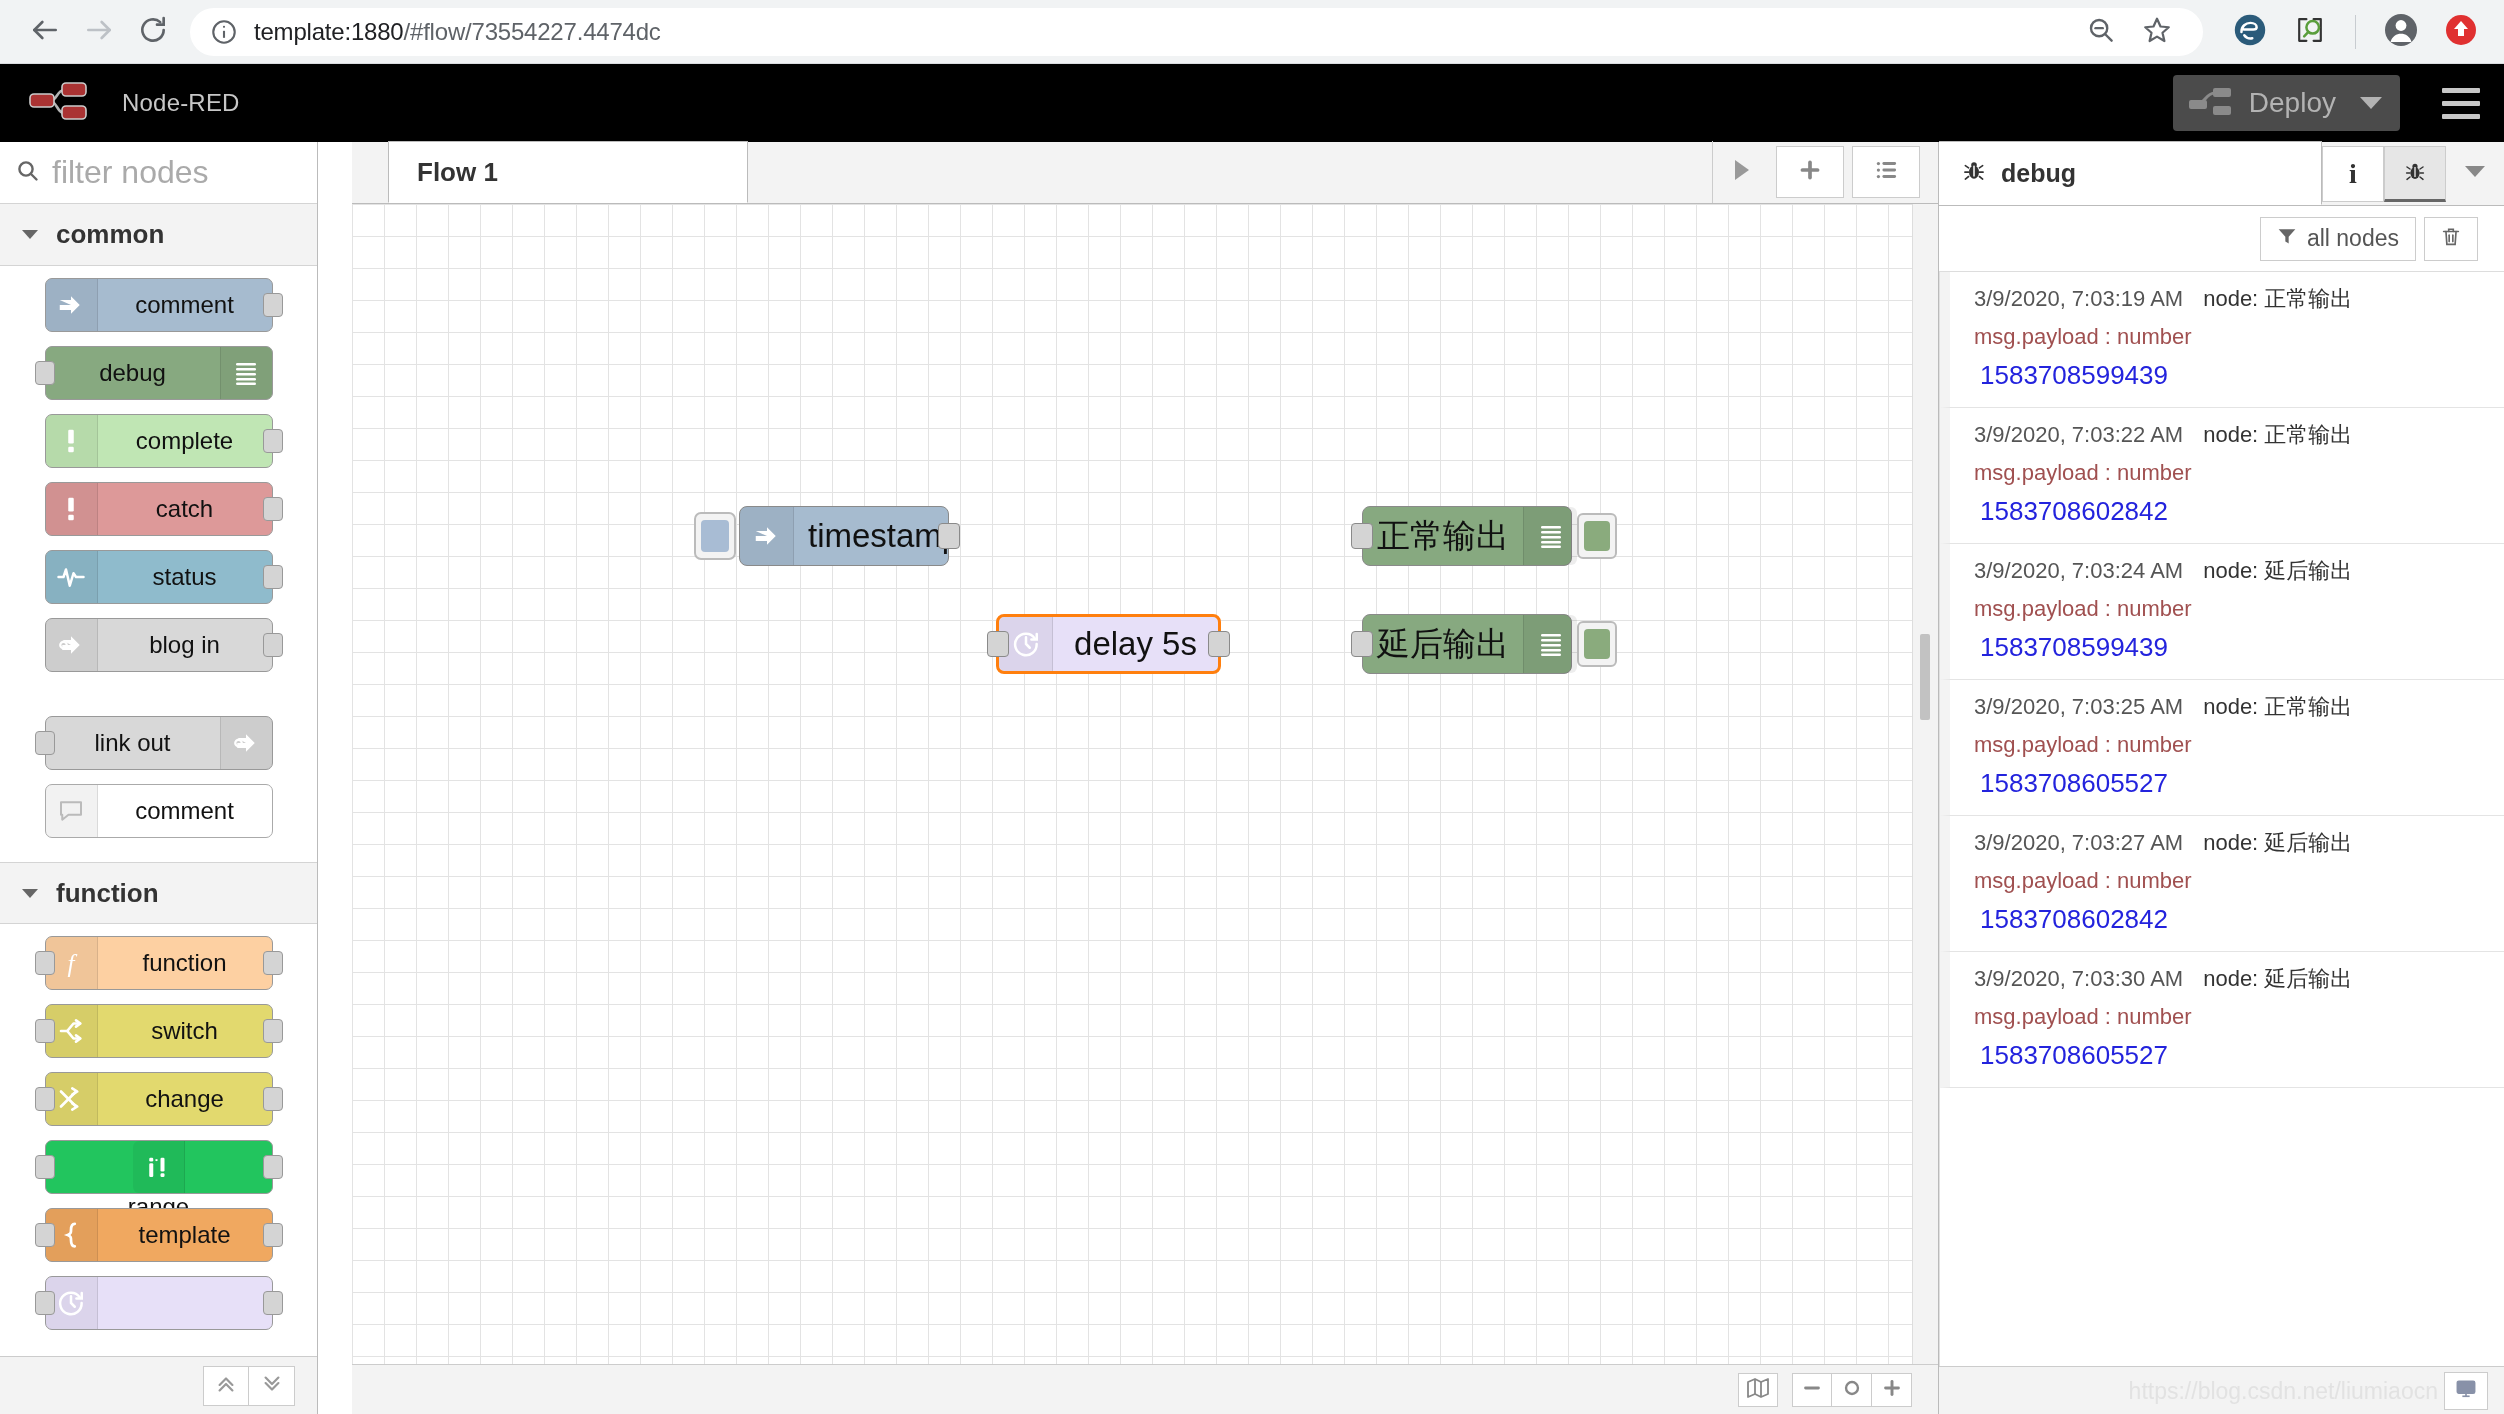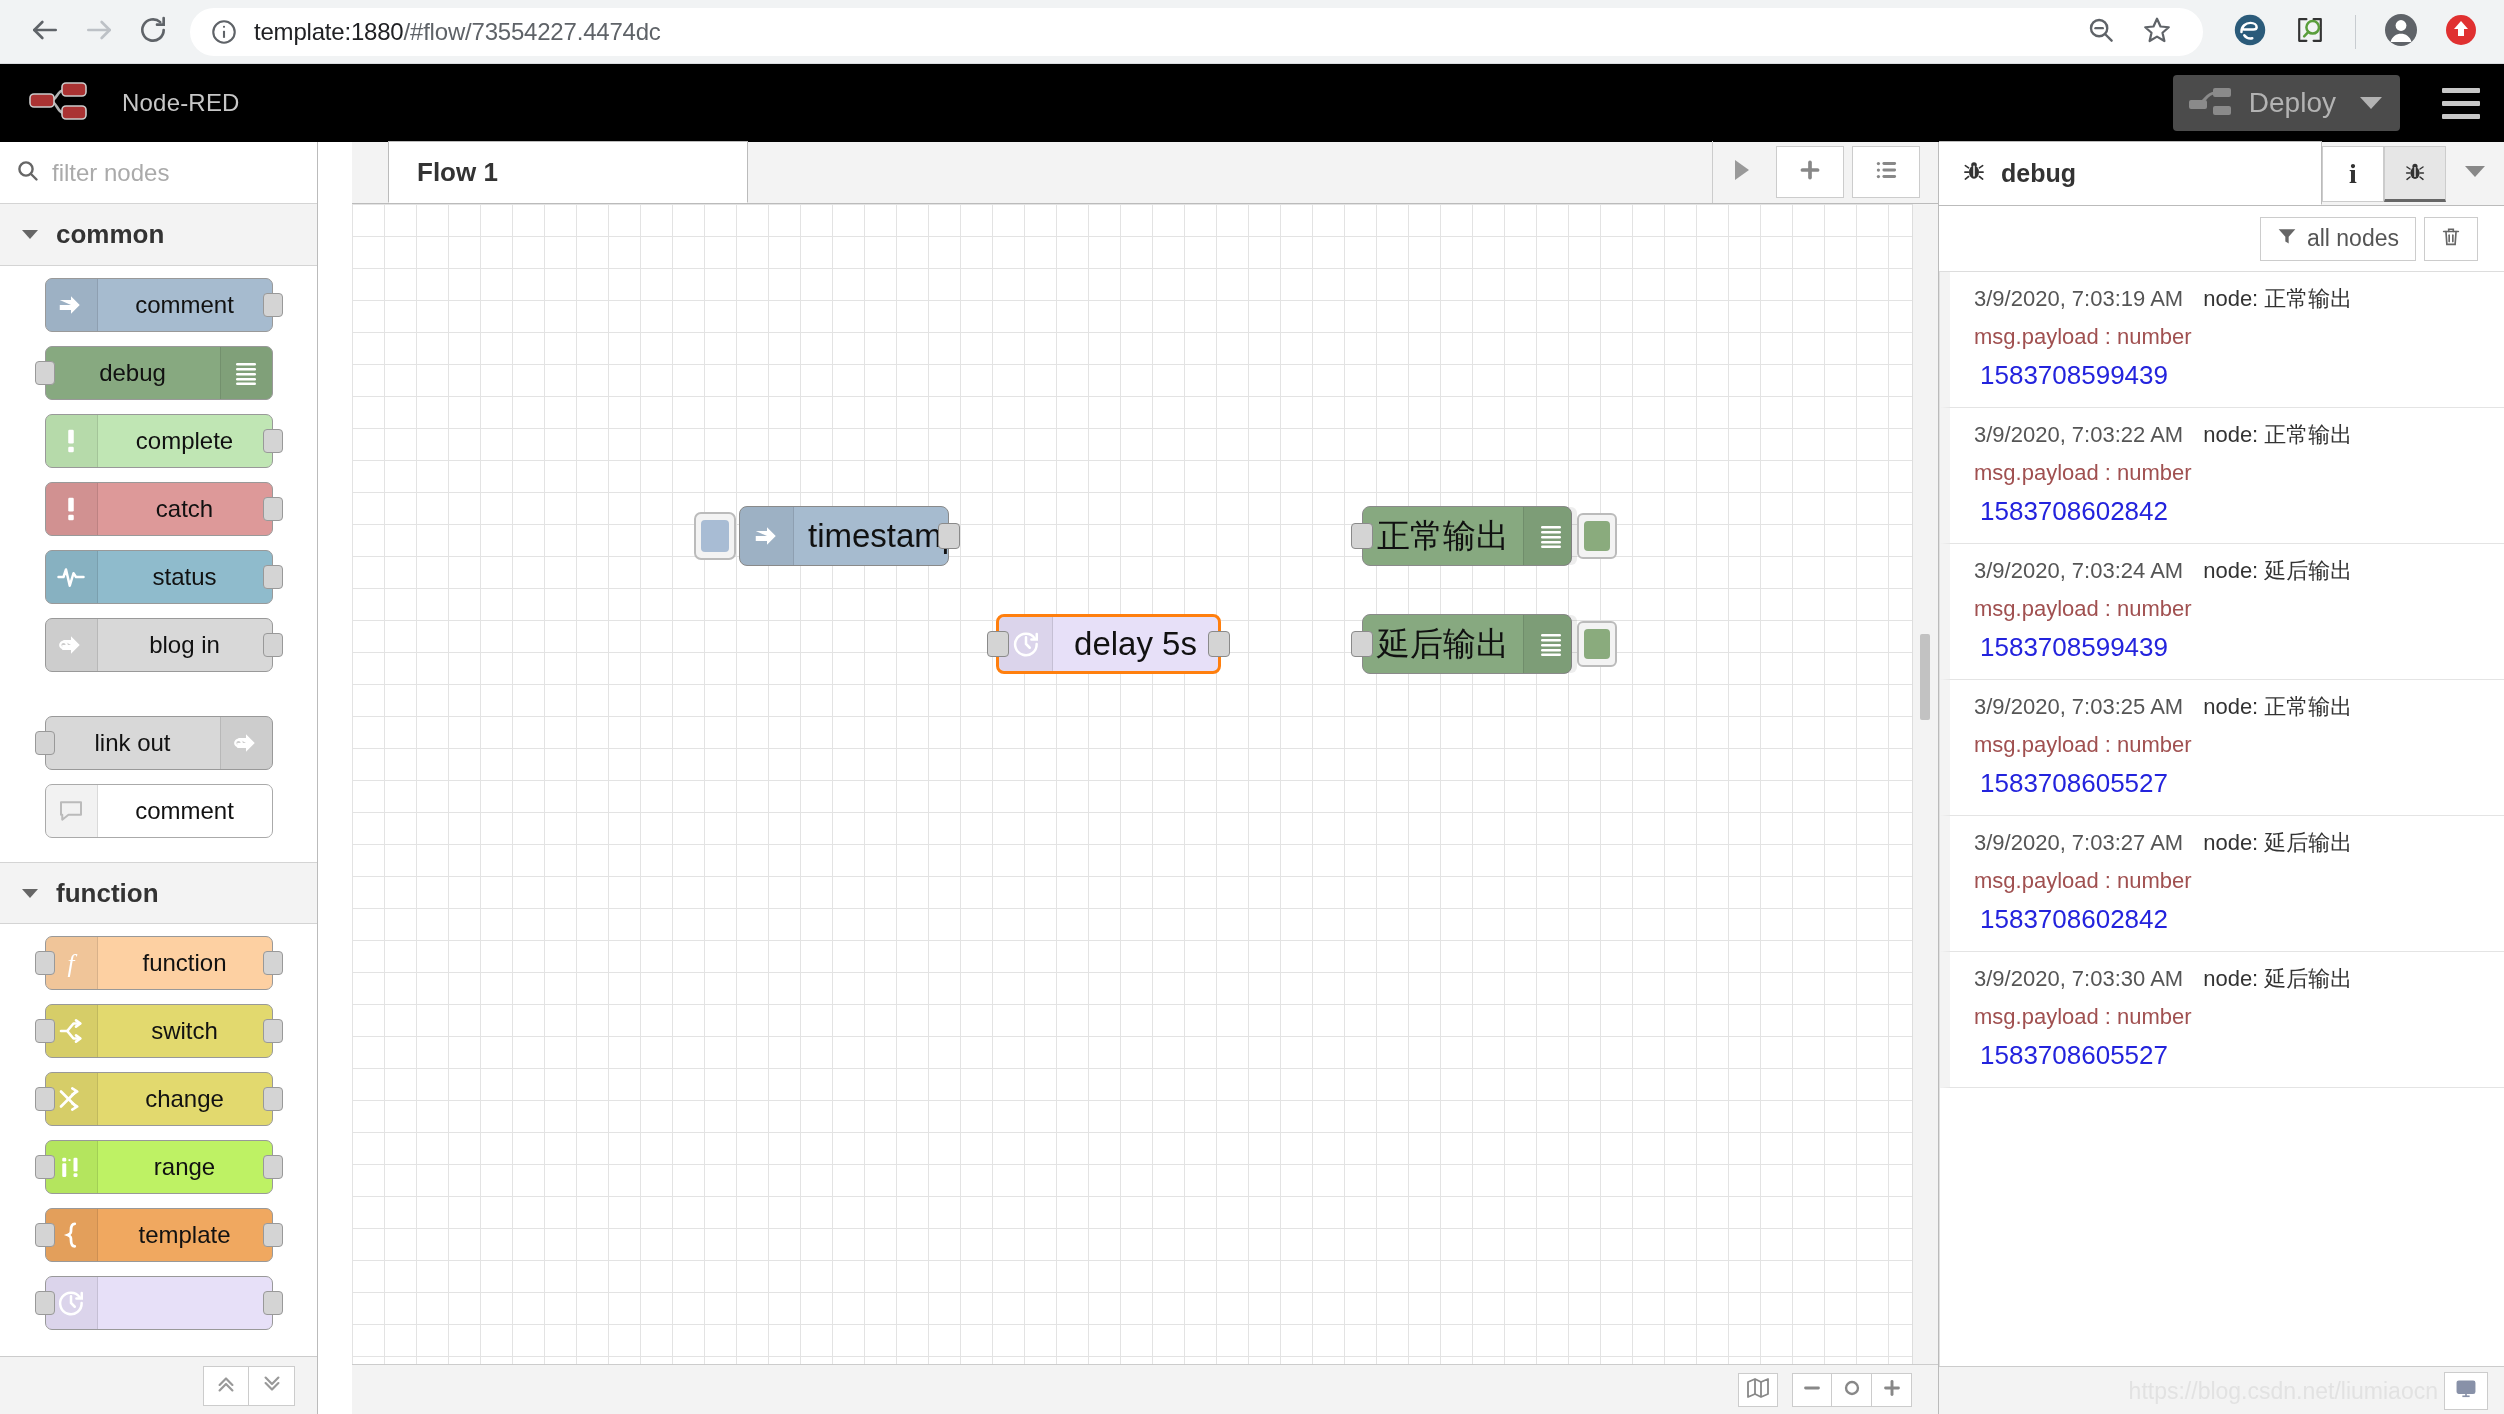--- a/index.html
+++ b/index.html
@@ -77,21 +77,21 @@
   .palette {
     width: 318px; flex: none; background: #fff;
     border-right: 1px solid #bbb; display: flex; flex-direction: column;
     position: relative;
   }
   .filter-row {
     height: 62px; display: flex; align-items: center;
     padding: 0 16px; gap: 12px; border-bottom: 1px solid #d4d4d4;
   }
   .filter-input {
-    border: none; outline: none; font-size: 24px; color: #15803d;
+    border: none; outline: none; font-size: 32px; color: #15803d;
     font-family: "Liberation Sans", sans-serif; width: 100%; background: transparent;
   }
   .filter-input::placeholder { color: #aaa; }
   .palette-scroll { flex: 1; overflow: hidden; }
   .cat-header {
     height: 62px; background: #f3f3f3; border-bottom: 1px solid #d4d4d4;
     display: flex; align-items: center; gap: 18px; padding: 0 22px;
     cursor: pointer;
   }
   .cat-header.fn { border-top: 1px solid #d4d4d4; }
@@ -562,21 +562,21 @@
                   <path d="M4 6l12 12"></path>
                   <path d="M4 18l12-12"></path>
                   <polyline points="13,3.5 17,6 13,8.5"></polyline>
                   <polyline points="13,15.5 17,18 13,20.5"></polyline>
                 </svg>
               </span>
               <span class="pnode-label">change</span>
               <span class="port out"></span>
               <span class="port in"></span>
             </div>
-            <div class="pnode" style="background: #bef264;">
+            <div class="pnode" style="background: #22c55e; flex-direction: column;">
               <span class="pnode-icon">
                 <svg width="30" height="30" viewBox="0 0 24 24" fill="#fff">
                   <rect x="5" y="9" width="3.2" height="11" rx="1"></rect>
                   <rect x="5" y="4.5" width="3.2" height="3" rx="1"></rect>
                   <rect x="14" y="4.5" width="3.2" height="11" rx="1"></rect>
                   <rect x="14" y="17" width="3.2" height="3" rx="1"></rect>
                   <path d="M10 6.5h3" stroke="#fff" stroke-width="1.5" stroke-dasharray="1.6 1.6"></path>
                 </svg>
               </span>
               <span class="pnode-label">range</span>

